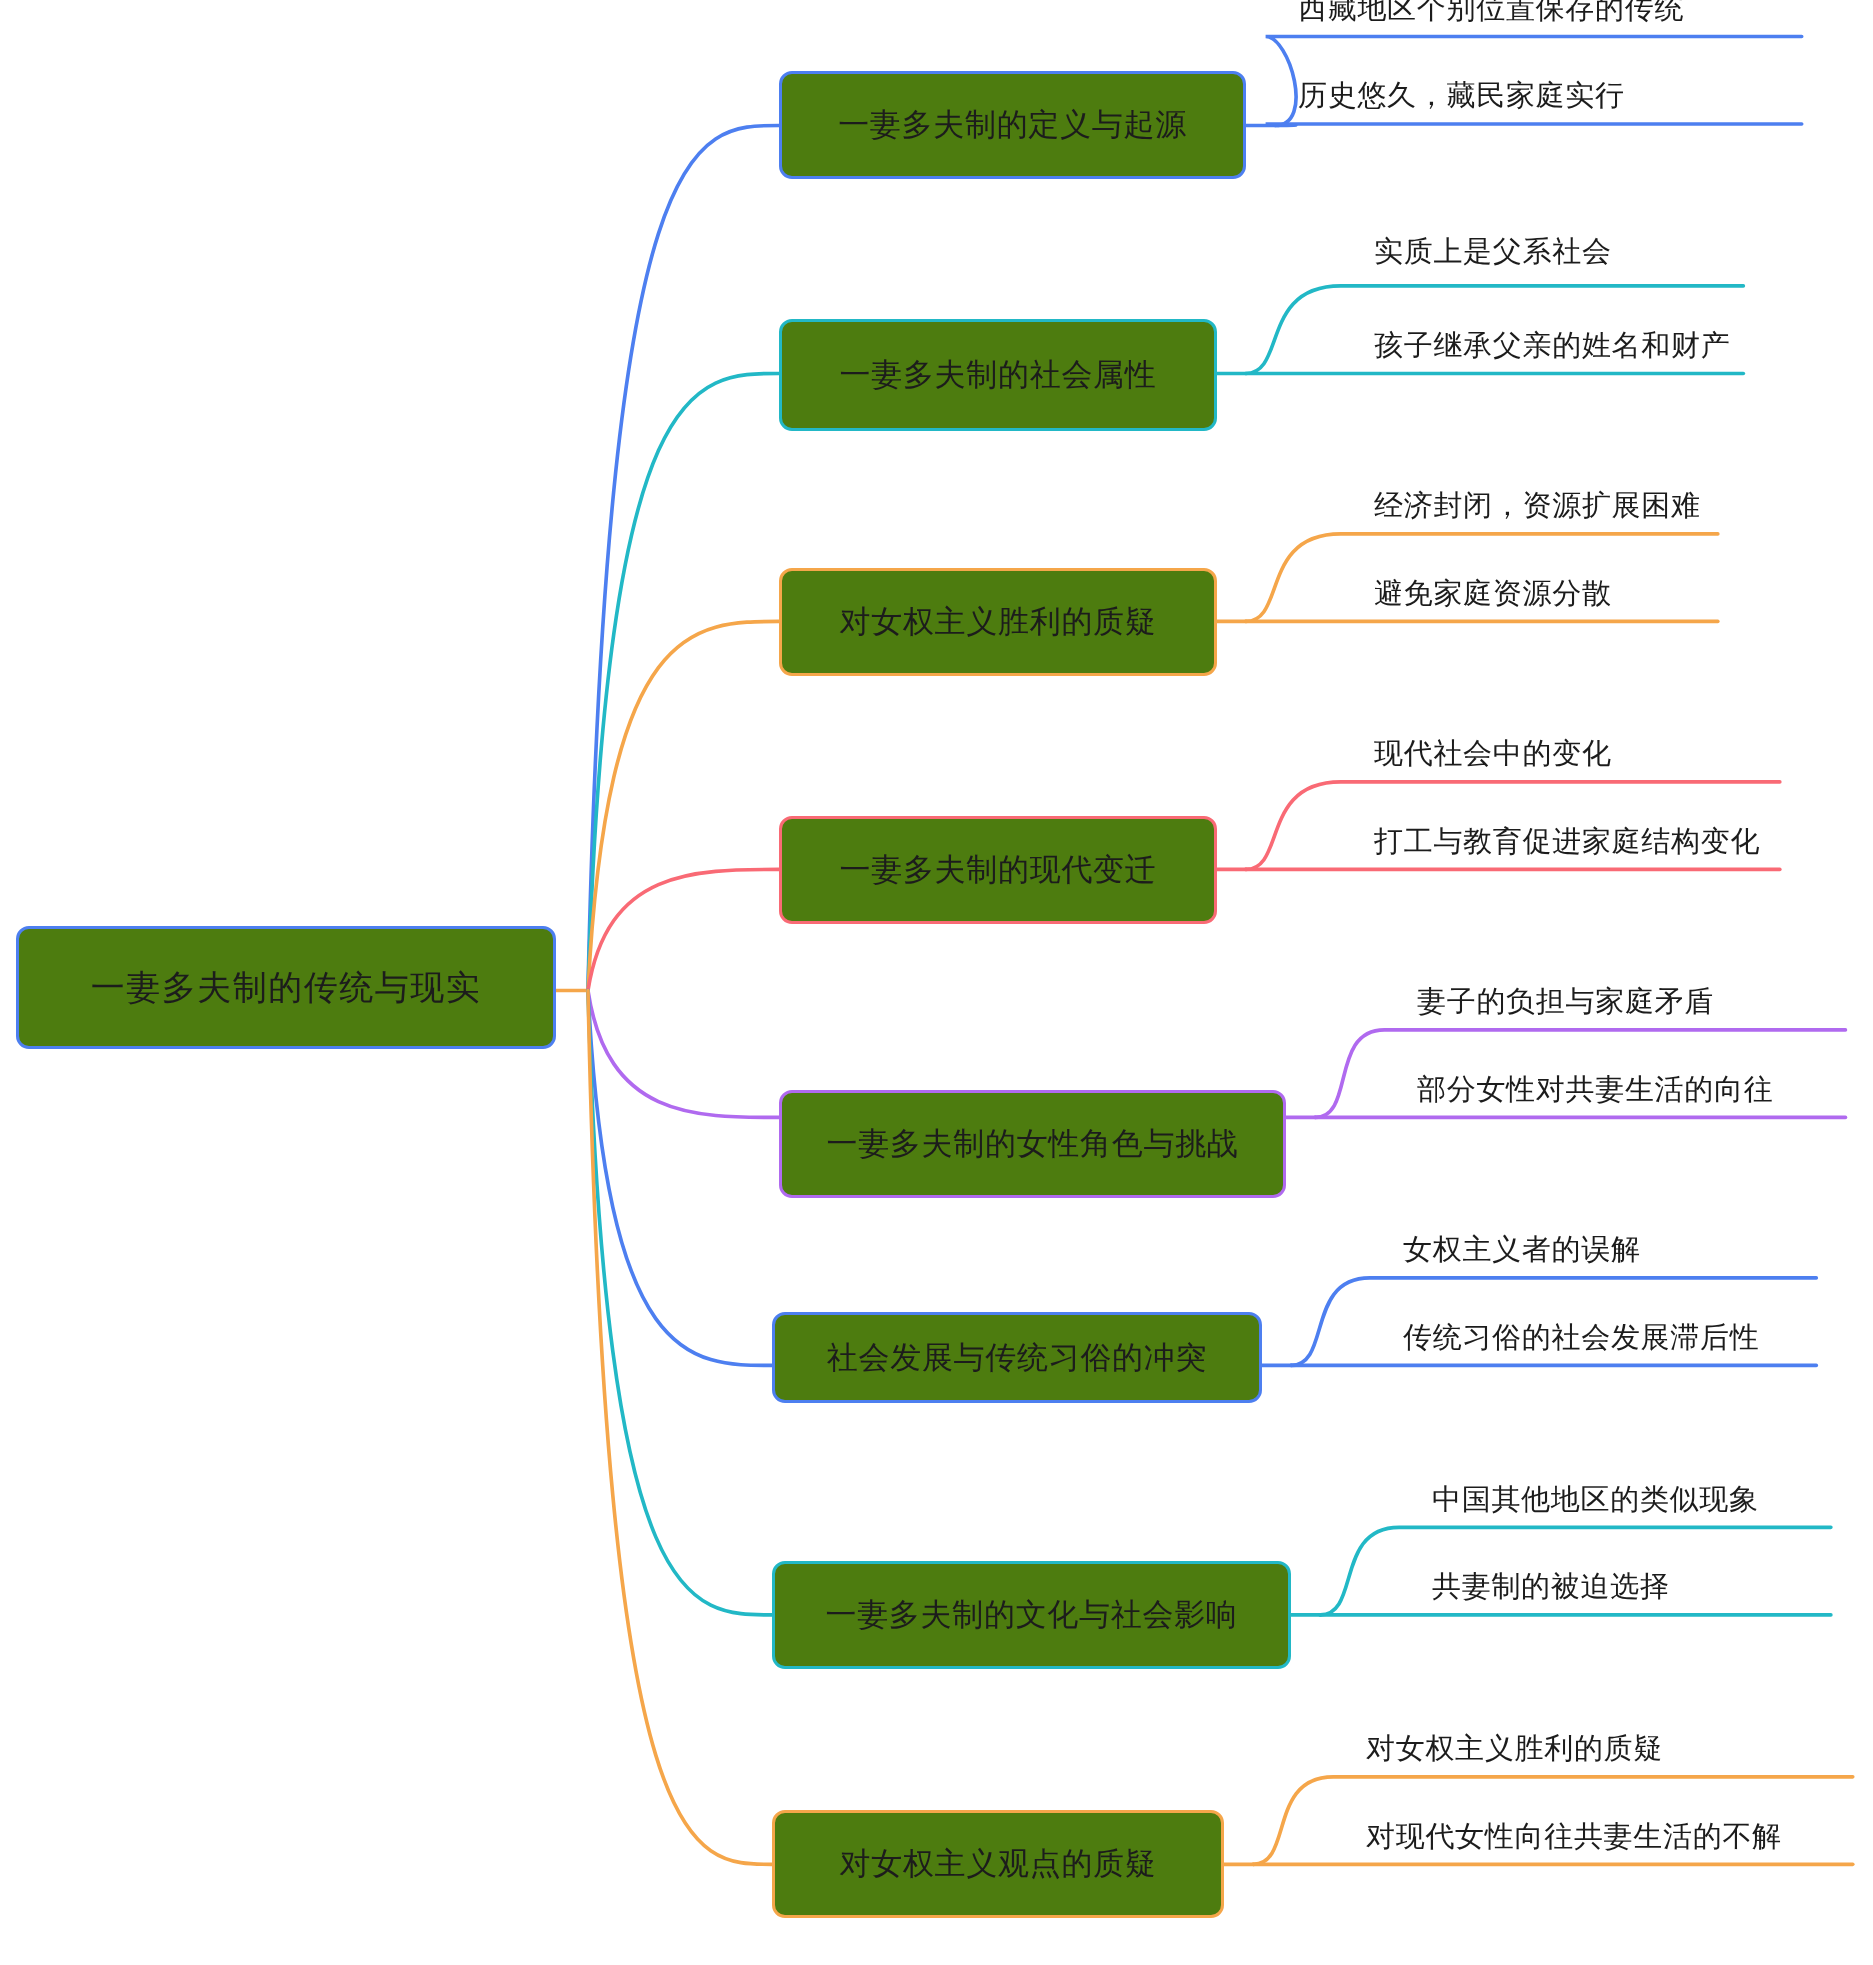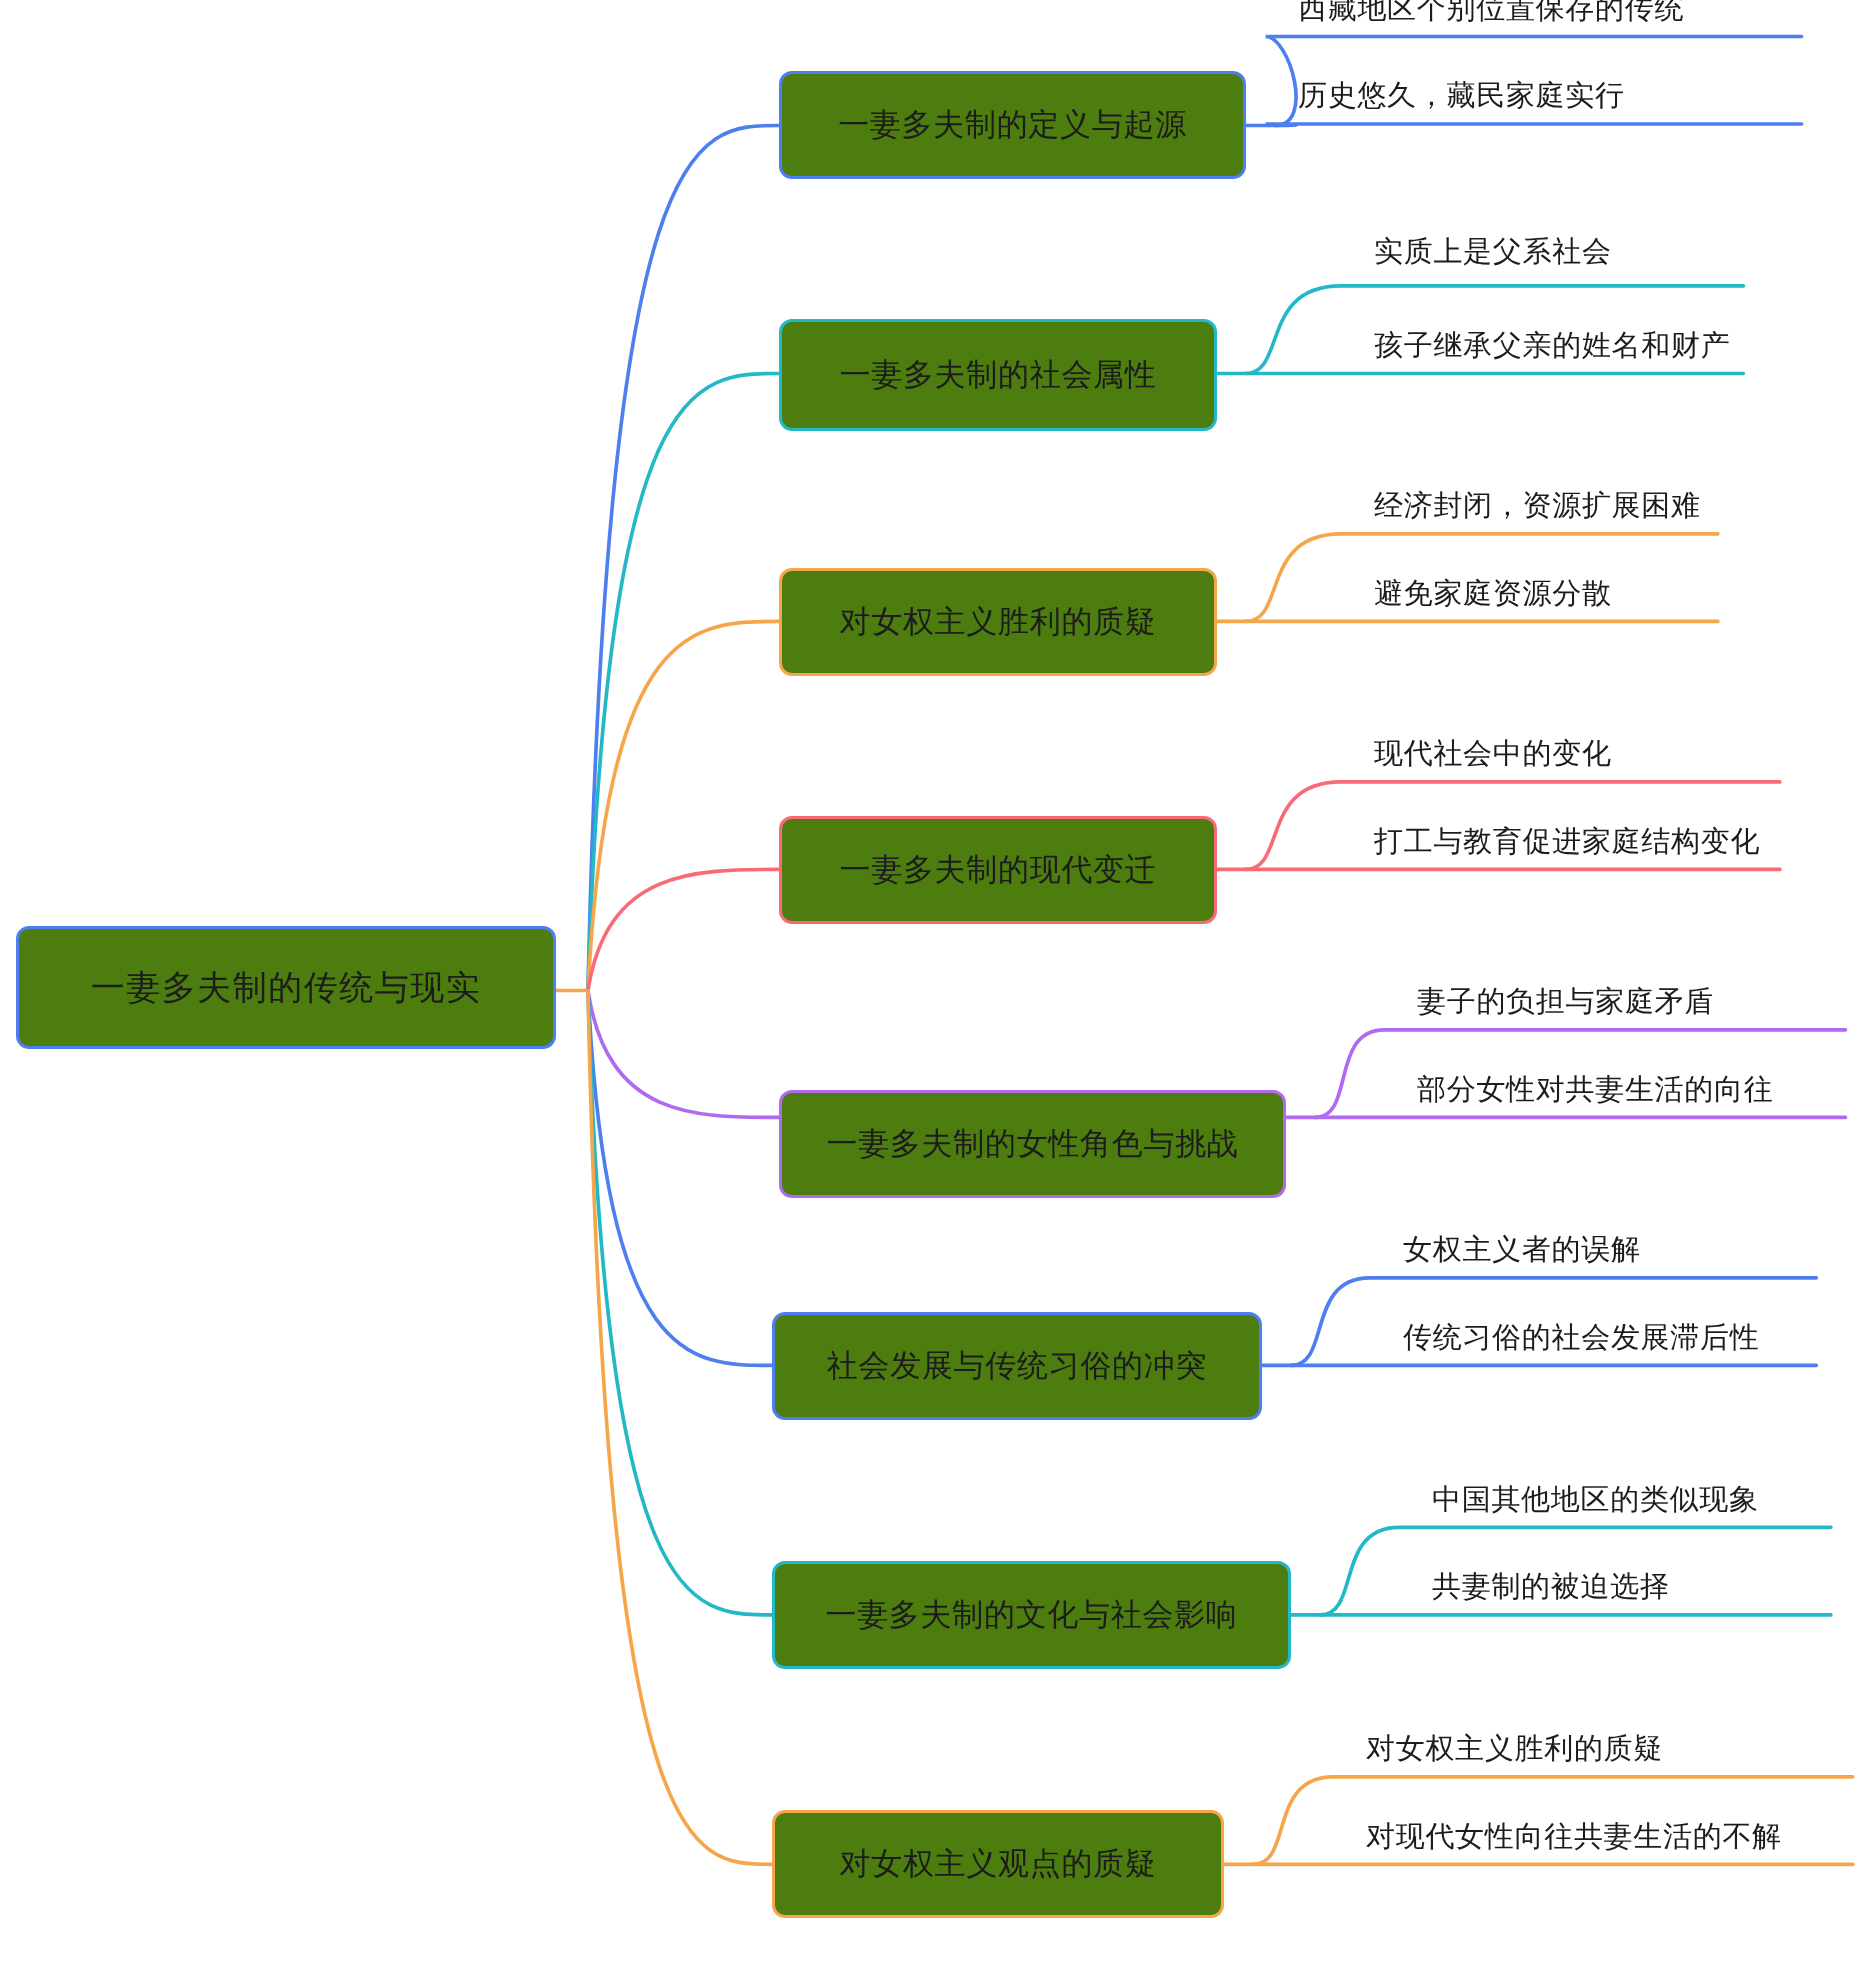--- a/index.html
+++ b/index.html
@@ -74,21 +74,21 @@
       <div class="node branch-node" style="left: 779px; top: 816px; width: 438px; height: 108px; border-color: rgb(249, 106, 117);">
         <span>一妻多夫制的现代变迁</span>
       </div>
       <div class="leaf-label" style="left: 1374px; top: 754px;">现代社会中的变化</div>
       <div class="leaf-label" style="left: 1374px; top: 842px;">打工与教育促进家庭结构变化</div>
       <div class="node branch-node" style="left: 779px; top: 1064px; width: 507px; height: 108px; border-color: rgb(176, 106, 239); margin-top: 26px;">
         <span>一妻多夫制的女性角色与挑战</span>
       </div>
       <div class="leaf-label" style="left: 1417px; top: 1002px;">妻子的负担与家庭矛盾</div>
       <div class="leaf-label" style="left: 1417px; top: 1090px; text-align: center;">部分女性对共妻生活的向往</div>
-      <div class="node branch-node" style="left: 772px; top: 1312px; width: 490px; height: 108px; border-color: rgb(77, 127, 240);">
+      <div class="node branch-node" style="left: 772px; top: 1312px; width: 490px; height: 91px; border-color: rgb(77, 127, 240);">
         <span>社会发展与传统习俗的冲突</span>
       </div>
       <div class="leaf-label" style="left: 1403px; top: 1250px;">女权主义者的误解</div>
       <div class="leaf-label" style="left: 1403px; top: 1338px;">传统习俗的社会发展滞后性</div>
       <div class="node branch-node" style="left: 772px; top: 1561px; width: 519px; height: 108px; border-color: rgb(34, 184, 198);">
         <span>一妻多夫制的文化与社会影响</span>
       </div>
       <div class="leaf-label" style="left: 1432px; top: 1500px;">中国其他地区的类似现象</div>
       <div class="leaf-label" style="left: 1432px; top: 1587px;">共妻制的被迫选择</div>
       <div class="node branch-node" style="left: 772px; top: 1810px; width: 452px; height: 108px; border-color: rgb(245, 166, 74);">

